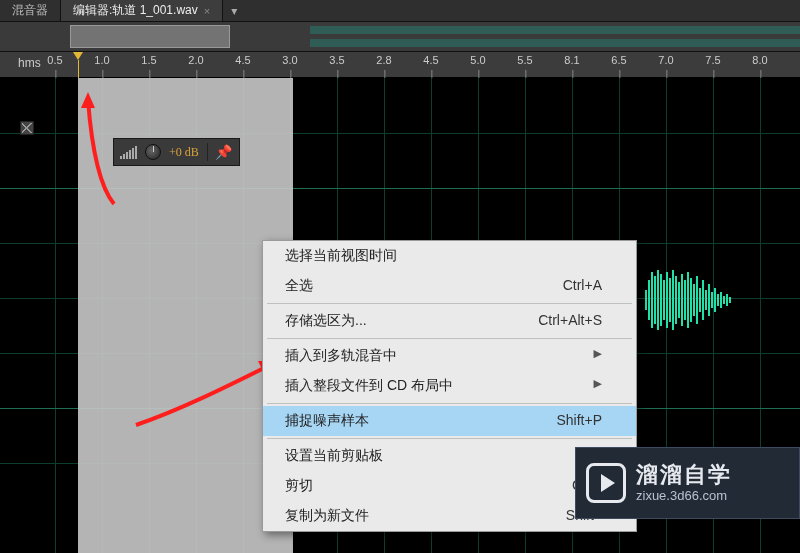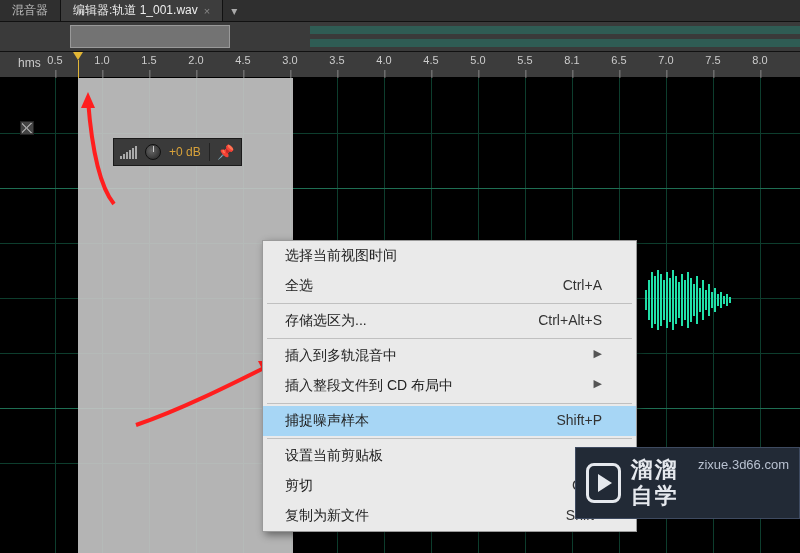--- a/index.html
+++ b/index.html
@@ -88,20 +88,21 @@
     border-top:8px solid #e2b636;
   }
   .playhead .line {
     position:absolute; top:8px; left:50%; width:1px; height:600px;
     background:#e2b636;
   }
   
   .editor {
     position:absolute; top:78px; left:0; right:0; bottom:0;
     background:#000;
+    font-family:Liberation Serif, serif;
   }
   .editor .grid-v, .editor .grid-h { position:absolute; background:#0d3d2d; }
   .editor .grid-v { top:0; bottom:0; width:1px; }
   .editor .grid-h { left:0; right:0; height:1px; }
   .center-line {
     position:absolute; left:0; right:0; height:1px;
     background:#1e6e53;
   }
   .selection-region {
     position:absolute; top:0; bottom:0;
@@ -205,21 +206,21 @@
     width:40px; height:40px; border:3px solid #e6e9ee; border-radius:8px;
     display:flex; align-items:center; justify-content:center;
   }
   .play-logo::before{
     content:""; width:0;height:0;
     border-left:14px solid #e6e9ee;
     border-top:9px solid transparent;
     border-bottom:9px solid transparent;
     margin-left:4px;
   }
-  .wm-text { display:flex; line-height:1.2; }
+  .wm-text { display:flex; flex-direction:column; line-height:1.2; }
   .wm-title { font-size:22px; font-weight:600; letter-spacing:2px;}
   .wm-sub { font-size:13px; color:#b8c1d0; }
 </style>
 </head>
 <body>
 
 <div class="tabs">
   <div class="tab">
     <span>混音器</span>
   </div>
@@ -239,21 +240,21 @@
 <div class="ruler">
   <span class="hms">hms</span>
   <div class="ticks">
     <span class="tick" style="left:15px">0.5</span>
     <span class="tick" style="left:62px">1.0</span>
     <span class="tick" style="left:109px">1.5</span>
     <span class="tick" style="left:156px">2.0</span>
     <span class="tick" style="left:203px">4.5</span>
     <span class="tick" style="left:250px">3.0</span>
     <span class="tick" style="left:297px">3.5</span>
-    <span class="tick" style="left:344px">4.0</span>
+    <span class="tick" style="left:344px">2.8</span>
     <span class="tick" style="left:391px">4.5</span>
     <span class="tick" style="left:438px">5.0</span>
     <span class="tick" style="left:485px">5.5</span>
     <span class="tick" style="left:532px">8.1</span>
     <span class="tick" style="left:579px">6.5</span>
     <span class="tick" style="left:626px">7.0</span>
     <span class="tick" style="left:673px">7.5</span>
     <span class="tick" style="left:720px">8.0</span>
   </div>
   <div class="playhead" style="left:78px">

